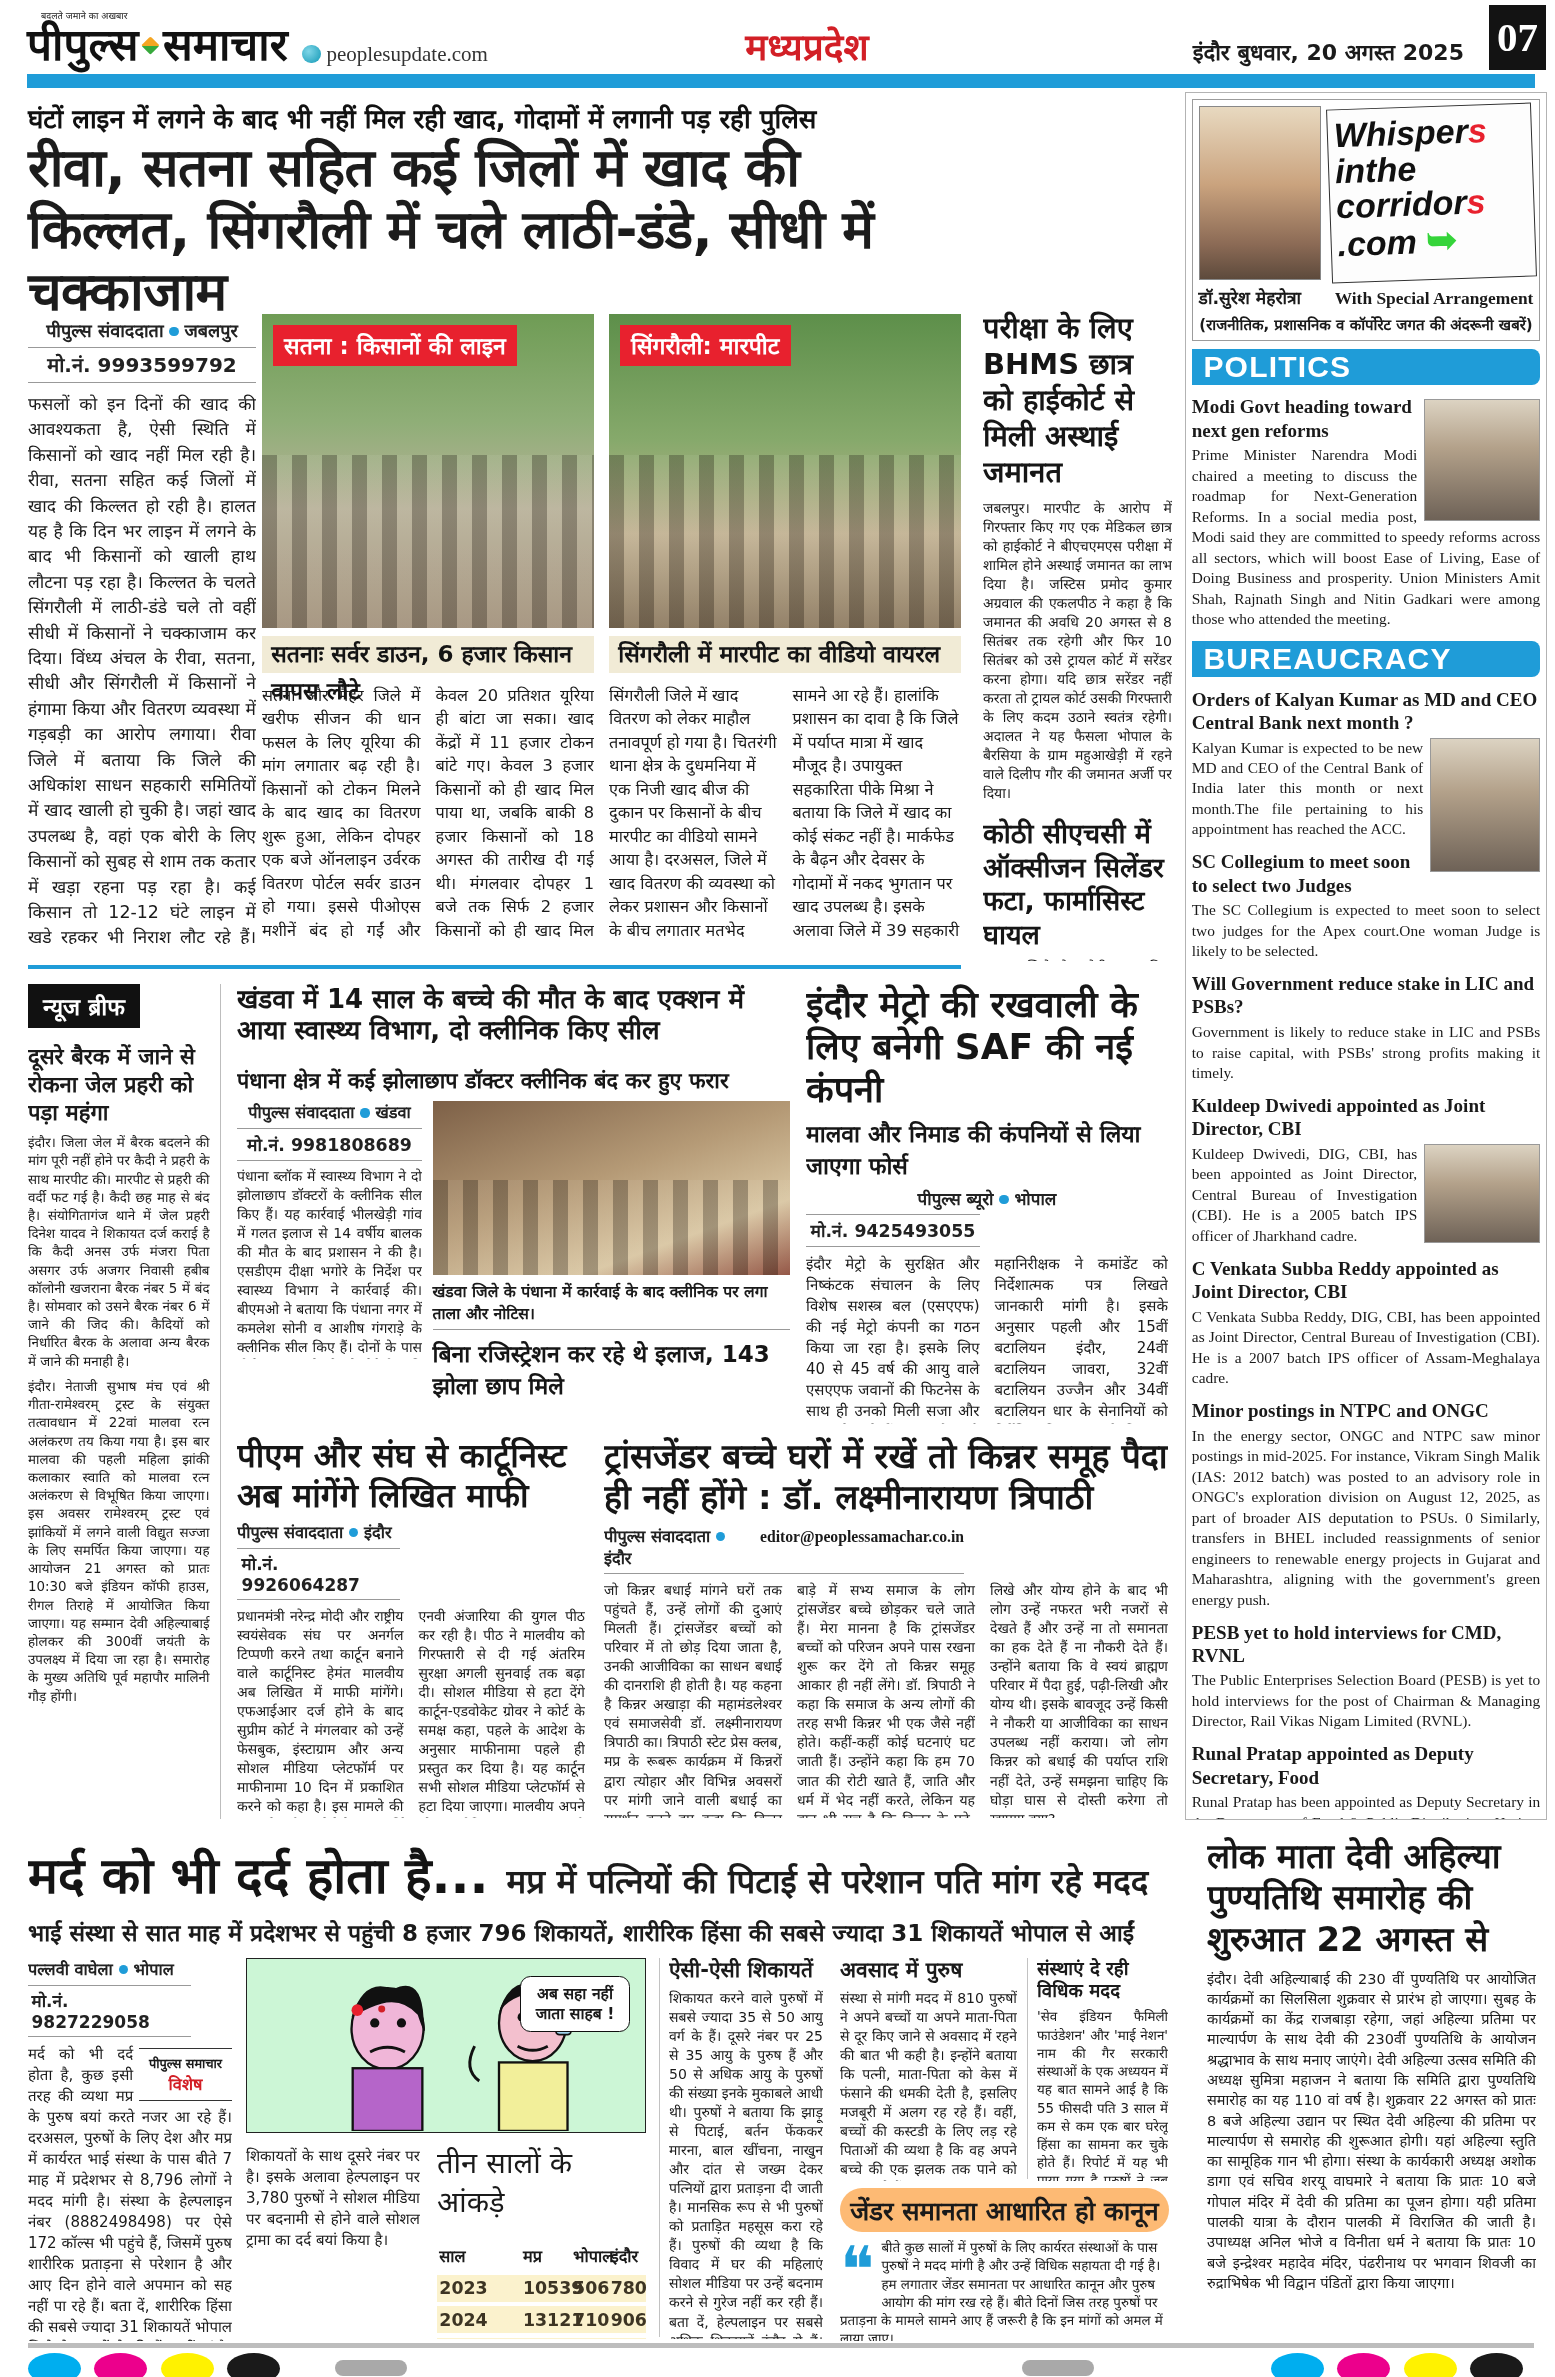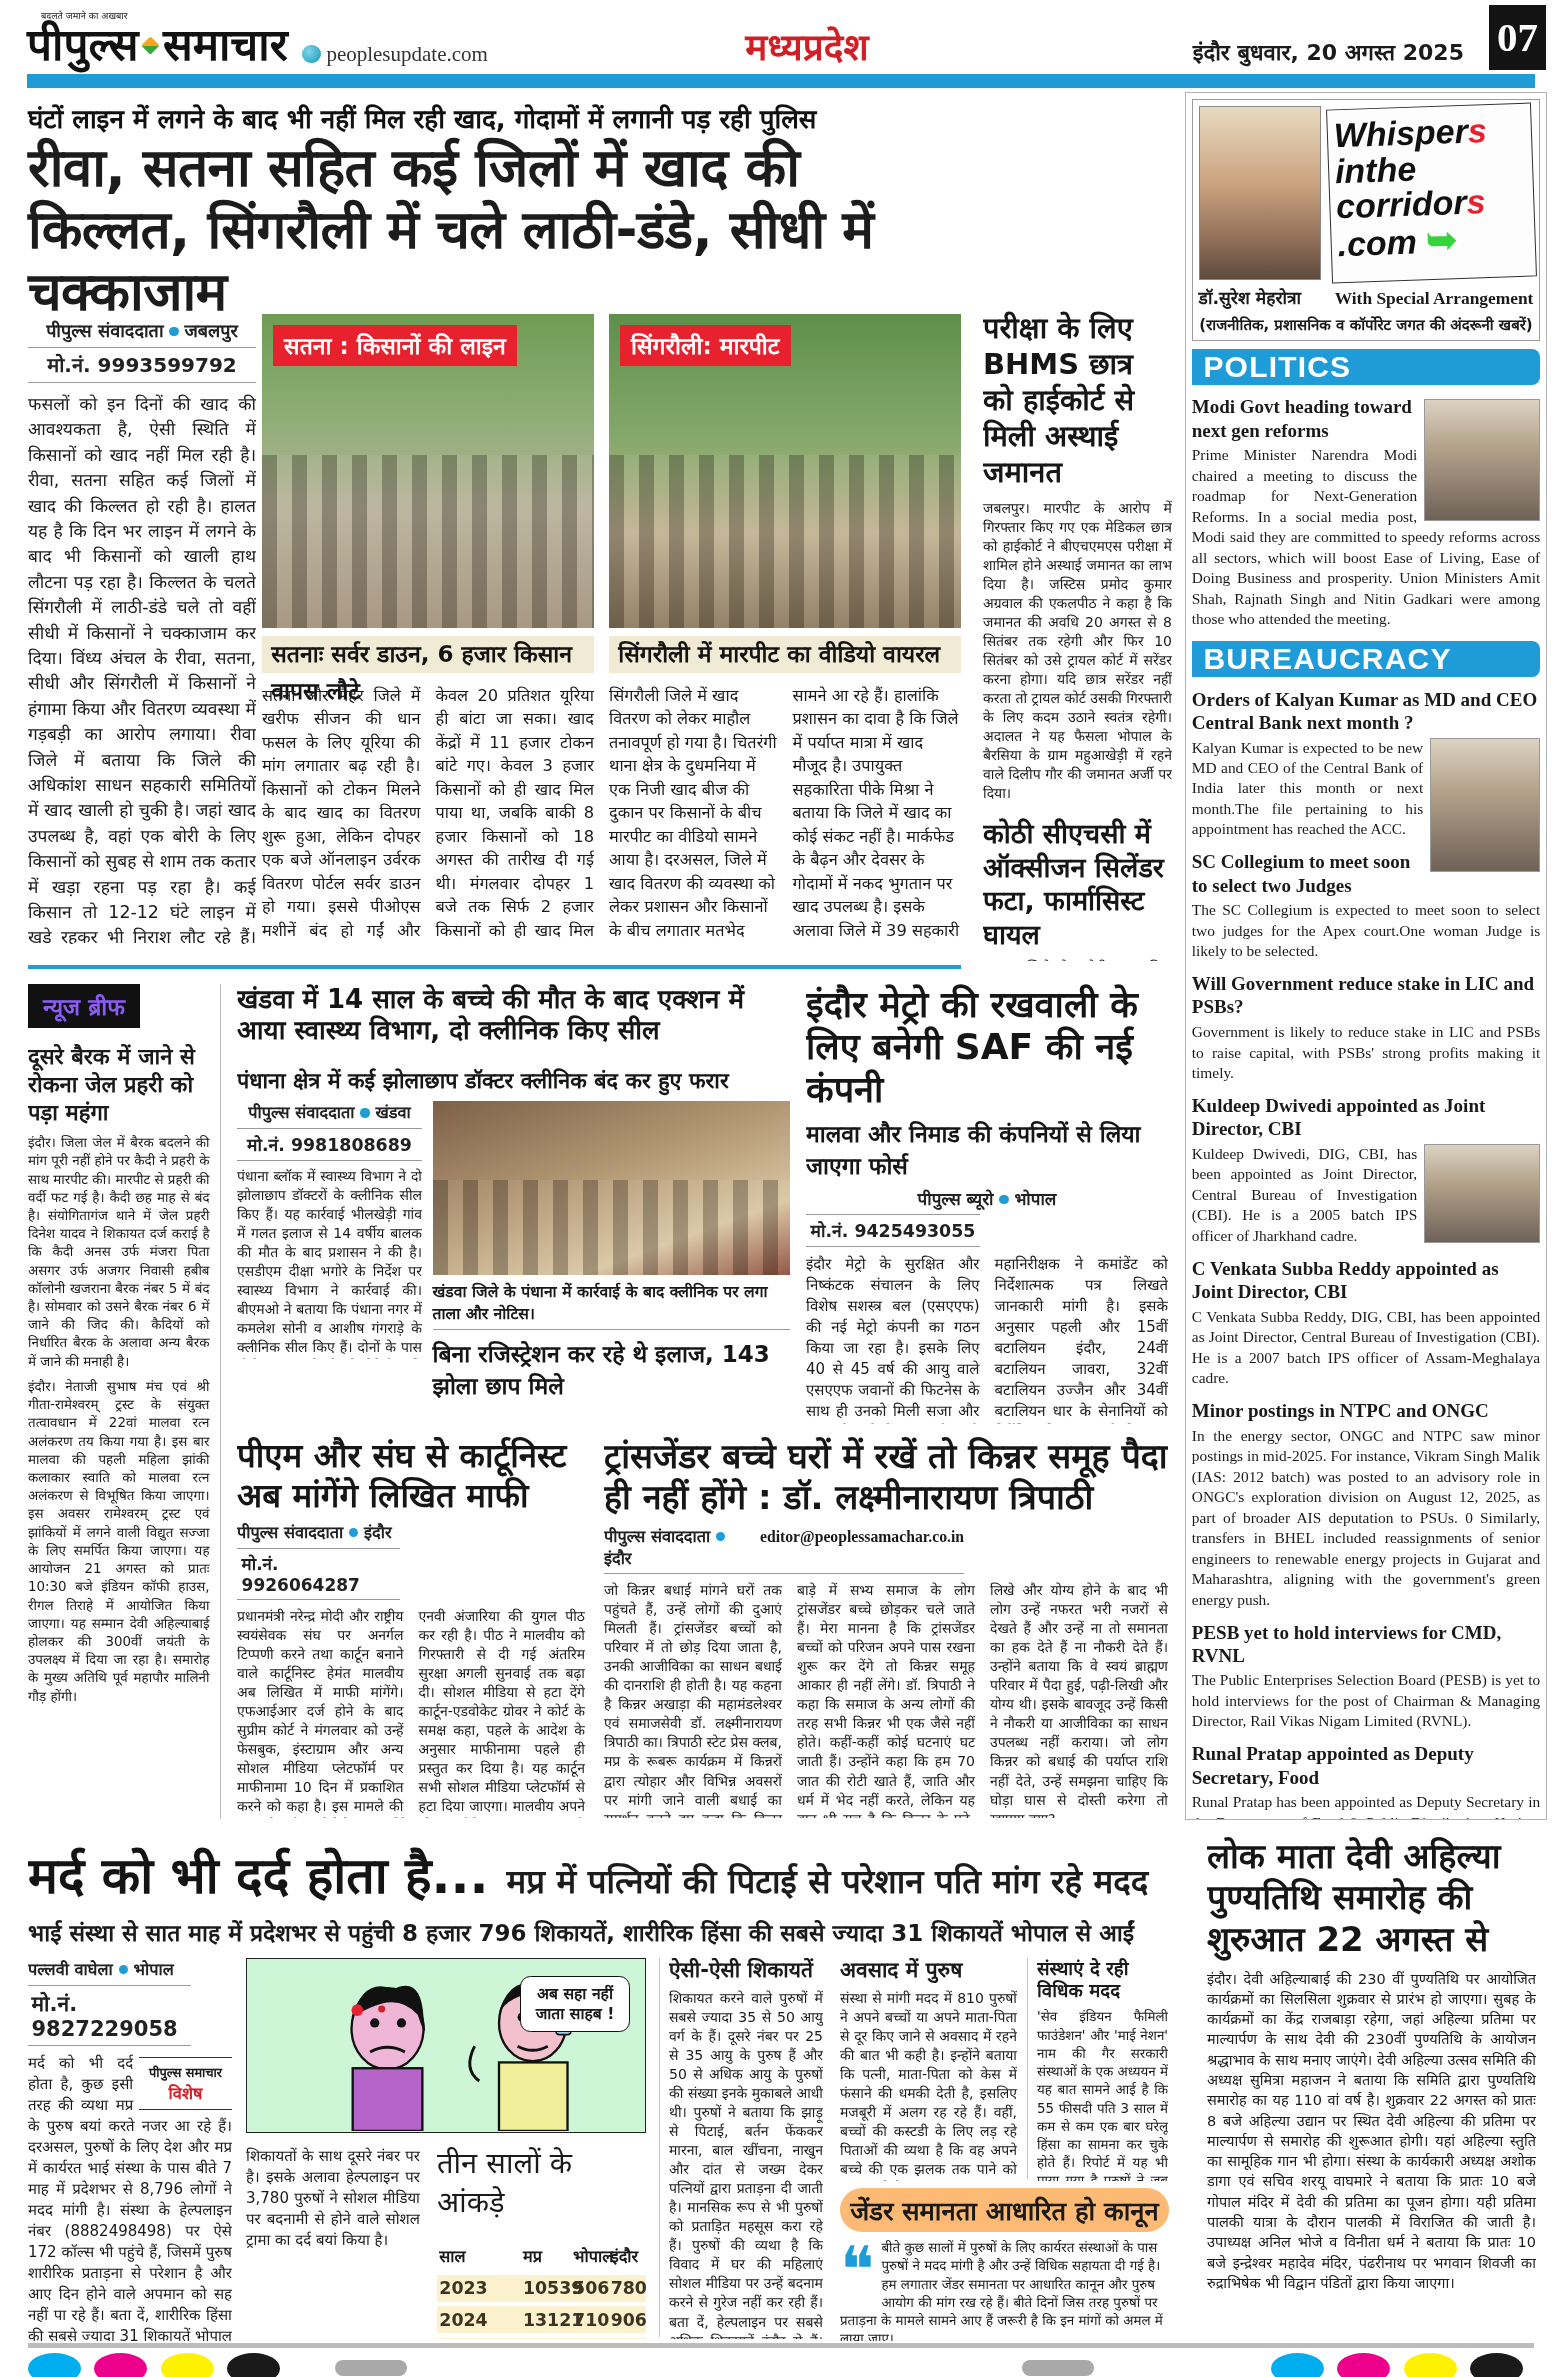--- a/index.html
+++ b/index.html
@@ -38,21 +38,21 @@
   .photo2g { background:linear-gradient(180deg,#5d8f4a 0%,#86a96b 40%,#c2b293 70%,#8d7a60 100%); }
   .photo3g { background:linear-gradient(160deg,#7d6047 0%,#b59a76 45%,#d9c6a2 75%,#8e4d3c 100%); }
   .plabel { position:absolute; top:10.5px; left:10.5px; background:#e8212e; color:#fff; font-size:23px; font-weight:800; padding:4.6px 11.6px; }
   .capbar { background:#f1ebd6; font-size:23px; font-weight:800; line-height:37px; padding-left:9.3px; color:#141414; }
   .h-col { font-size:29px; line-height:1.24; font-weight:900; color:#161616; }
 
   .vrule { background:#c2c2c2; width:1.2px; }
   .divblue { background:#1f9cd8; }
 
   
-  .nbhead { display:inline-block; background:#111; color:#8b5cf6; font-size:23px; font-weight:800; padding:5.8px 15px; }
+  .nbhead { display:inline-block; background:#111; color:#ffffff; font-size:23px; font-weight:800; padding:5.8px 15px; }
   .nb-h { font-size:22px; line-height:1.28; font-weight:900; margin-top:15px; }
   .nb-b { font-size:13.4px; line-height:1.36; margin-top:7px; }
 
   .art-h2 { font-weight:900; color:#161616; }
   .center { text-align:center; }
 
   
   .rail { border:1.7px solid #b3b3b3; background:#fff; padding:5.8px; }
   .whis { border:1.7px solid #9c9c9c; padding:5.8px; }
   .whis-photo { width:122px; height:174px; background:linear-gradient(180deg,#e8d9c0 0%,#caa37e 45%,#8b6a55 80%,#5d4a3c 100%); border:1.2px solid #888; }
@@ -266,21 +266,21 @@
   <div class="abs" style="left:28px; top:1840px; width:1157px; white-space:nowrap; overflow:hidden;">
     <span class="mard1">मर्द को भी दर्द होता है...</span>
     <span class="mard2" style="margin-left:15px;">मप्र में पत्नियों की पिटाई से परेशान पति मांग रहे मदद</span>
   </div>
   <div class="abs mardsub clip" style="left:28px; top:1916px; width:1157px;">भाई संस्था से सात माह में प्रदेशभर से पहुंची 8 हजार 796 शिकायतें, शारीरिक हिंसा की सबसे ज्यादा 31 शिकायतें भोपाल से आईं</div>
 
   <div class="abs clip" style="left:28px; top:1958px; width:204px; height:383px;">
     <div class="byrow" style="font-size:16.3px;">
       <span>पल्लवी वाघेला</span><span class="bydot"></span><span>भोपाल</span>
     </div>
-    <div class="phone" style="font-size:21px; width:163px; text-align:left; padding-left:3.5px;">मो.नं. 9827229058</div>
+    <div class="phone" style="font-size:17px; width:163px; text-align:left; padding-left:3.5px;">मो.नं. 9827229058</div>
     <div class="body26 jus" style="margin-top:7px;">
       <span class="inset-logo">
         <span class="l1">पीपुल्स समाचार</span><br>
         <span class="l2">विशेष</span>
       </span>
       <span>मर्द को भी दर्द होता है, कुछ इसी तरह की व्यथा मप्र के पुरुष बयां करते नजर आ रहे हैं। दरअसल, पुरुषों के लिए देश और मप्र में कार्यरत भाई संस्था के पास बीते 7 माह में प्रदेशभर से 8,796 लोगों ने मदद मांगी है। संस्था के हेल्पलाइन नंबर (8882498498) पर ऐसे 172 कॉल्स भी पहुंचे हैं, जिसमें पुरुष शारीरिक प्रताड़ना से परेशान है और आए दिन होने वाले अपमान को सह नहीं पा रहे हैं। बता दें,  शारीरिक हिंसा की सबसे ज्यादा 31 शिकायतें भोपाल जिले के पुरुषों ने की हैं। वहीं, इंदौर जिला 24</span>
     </div>
   </div>
 
   <div class="abs cartoon" style="left:246px; top:1958px; width:400px; height:175px;">

